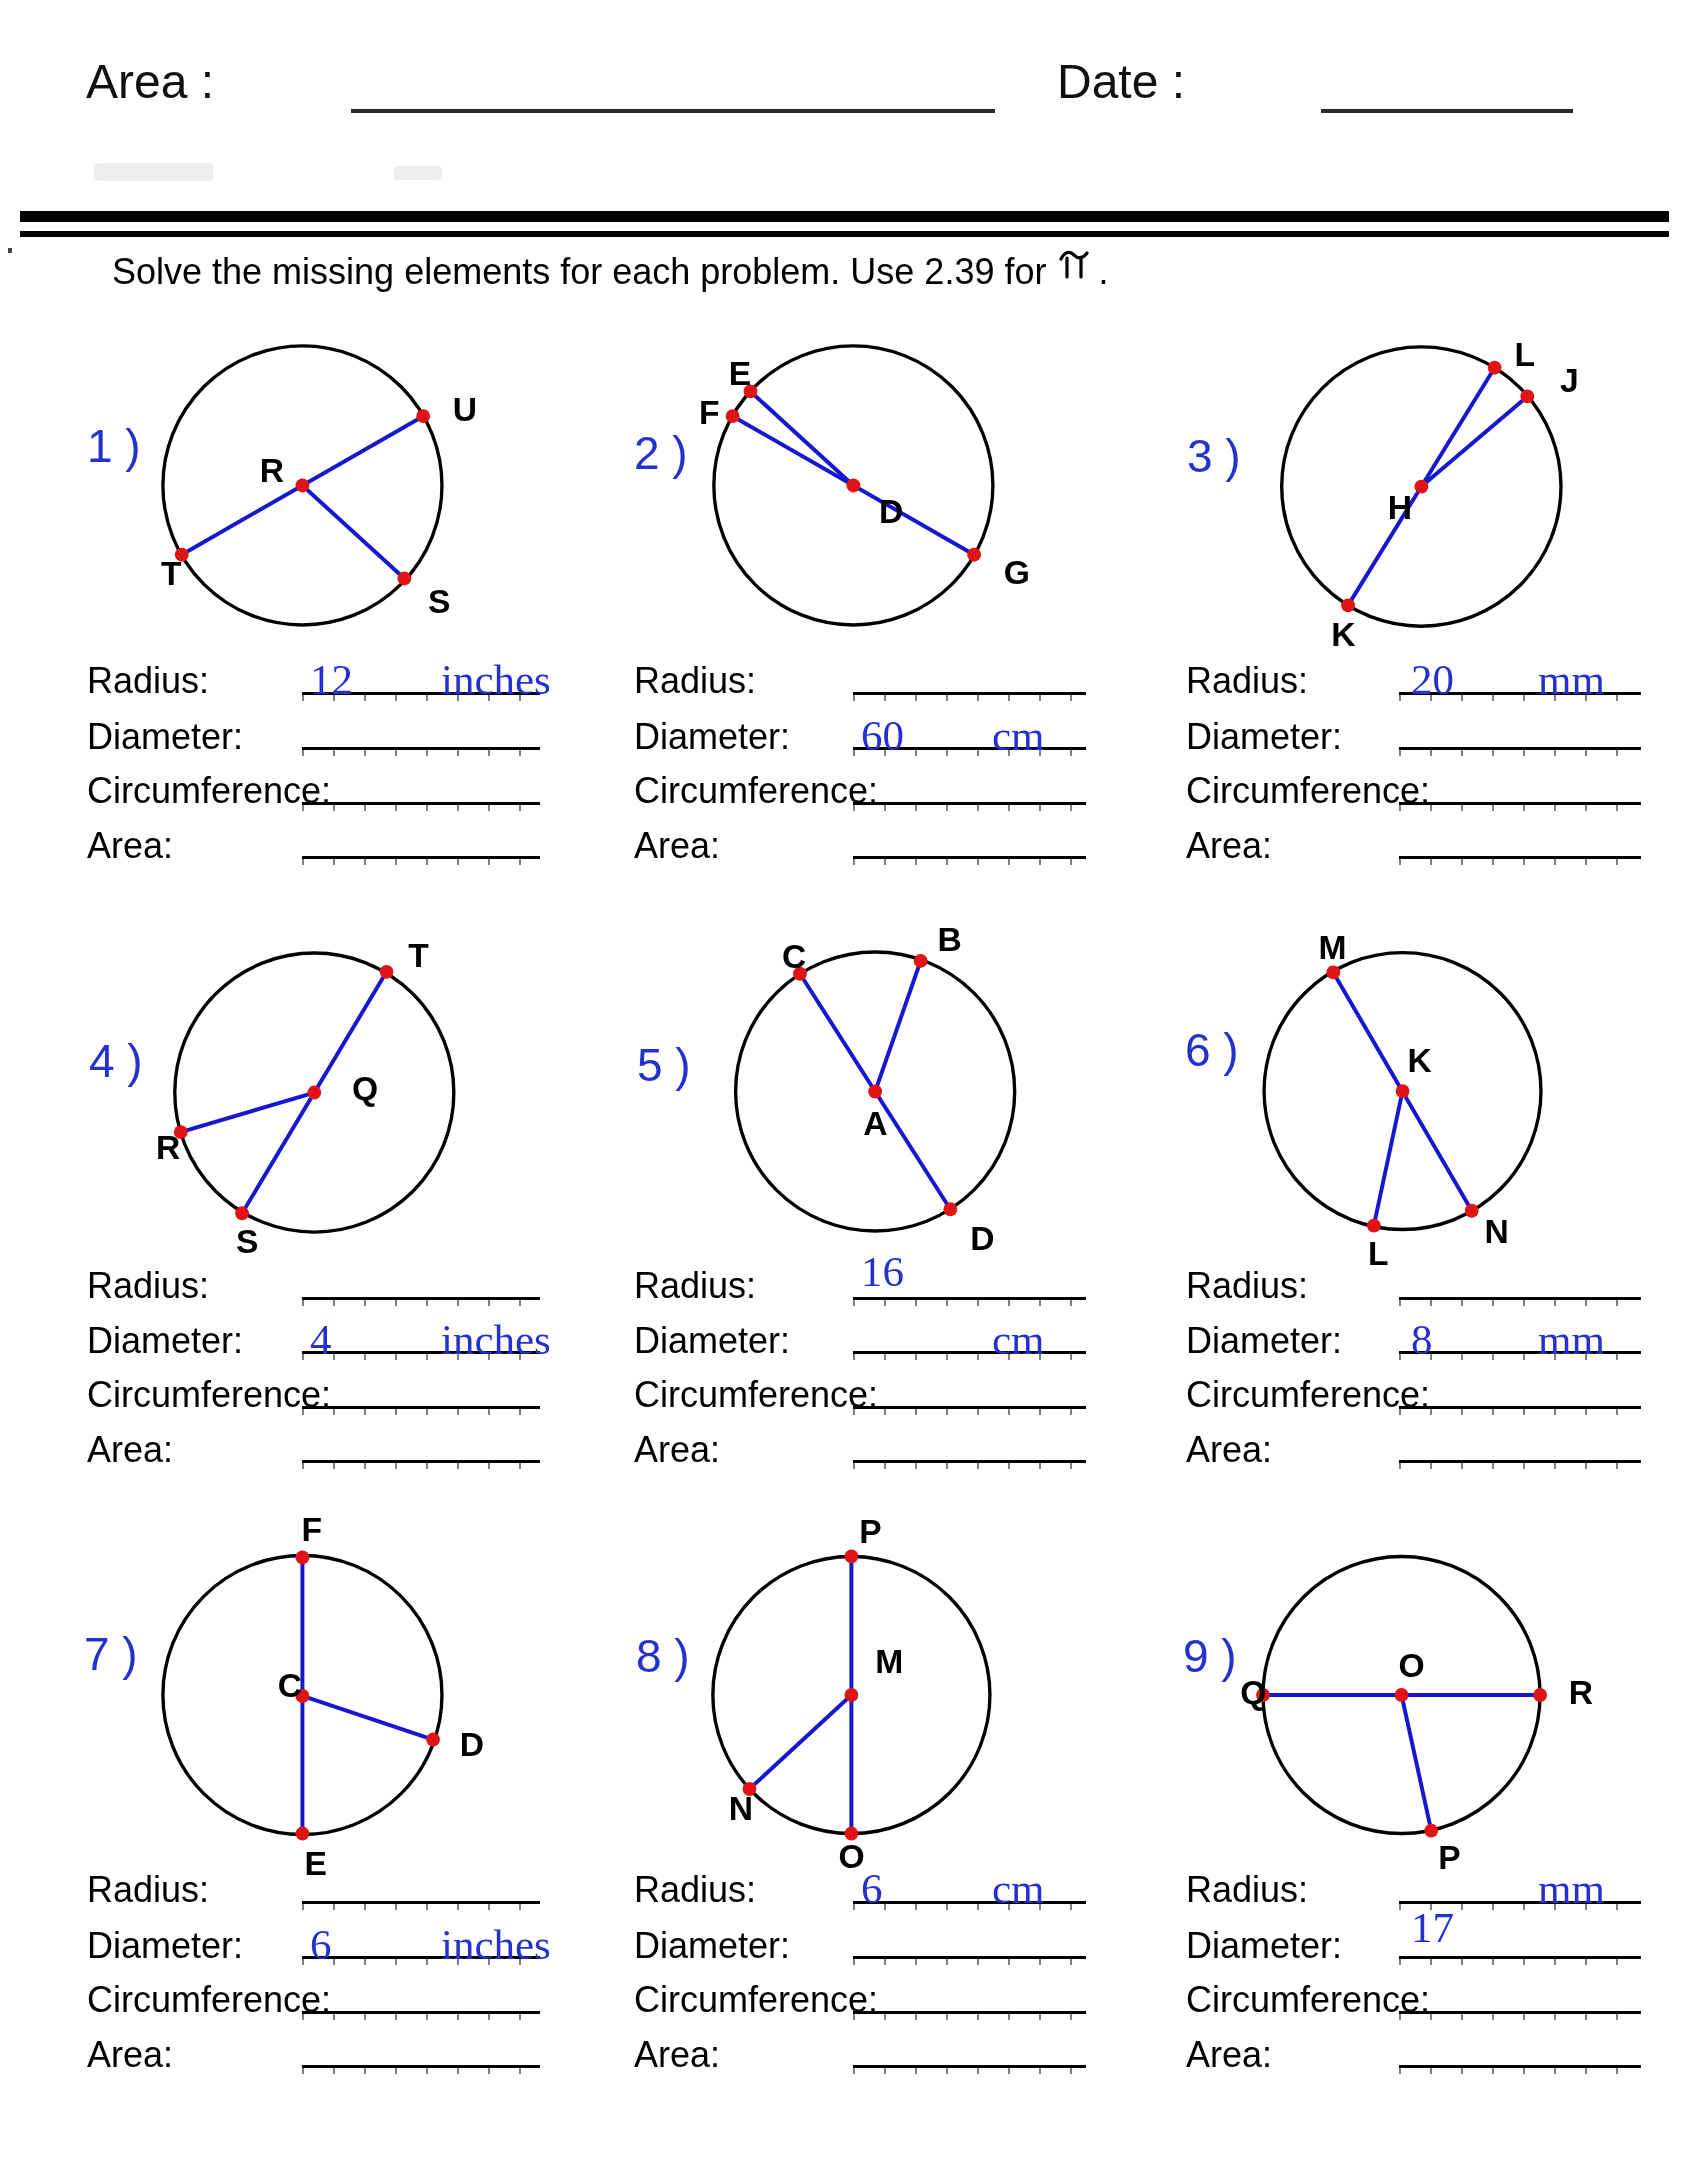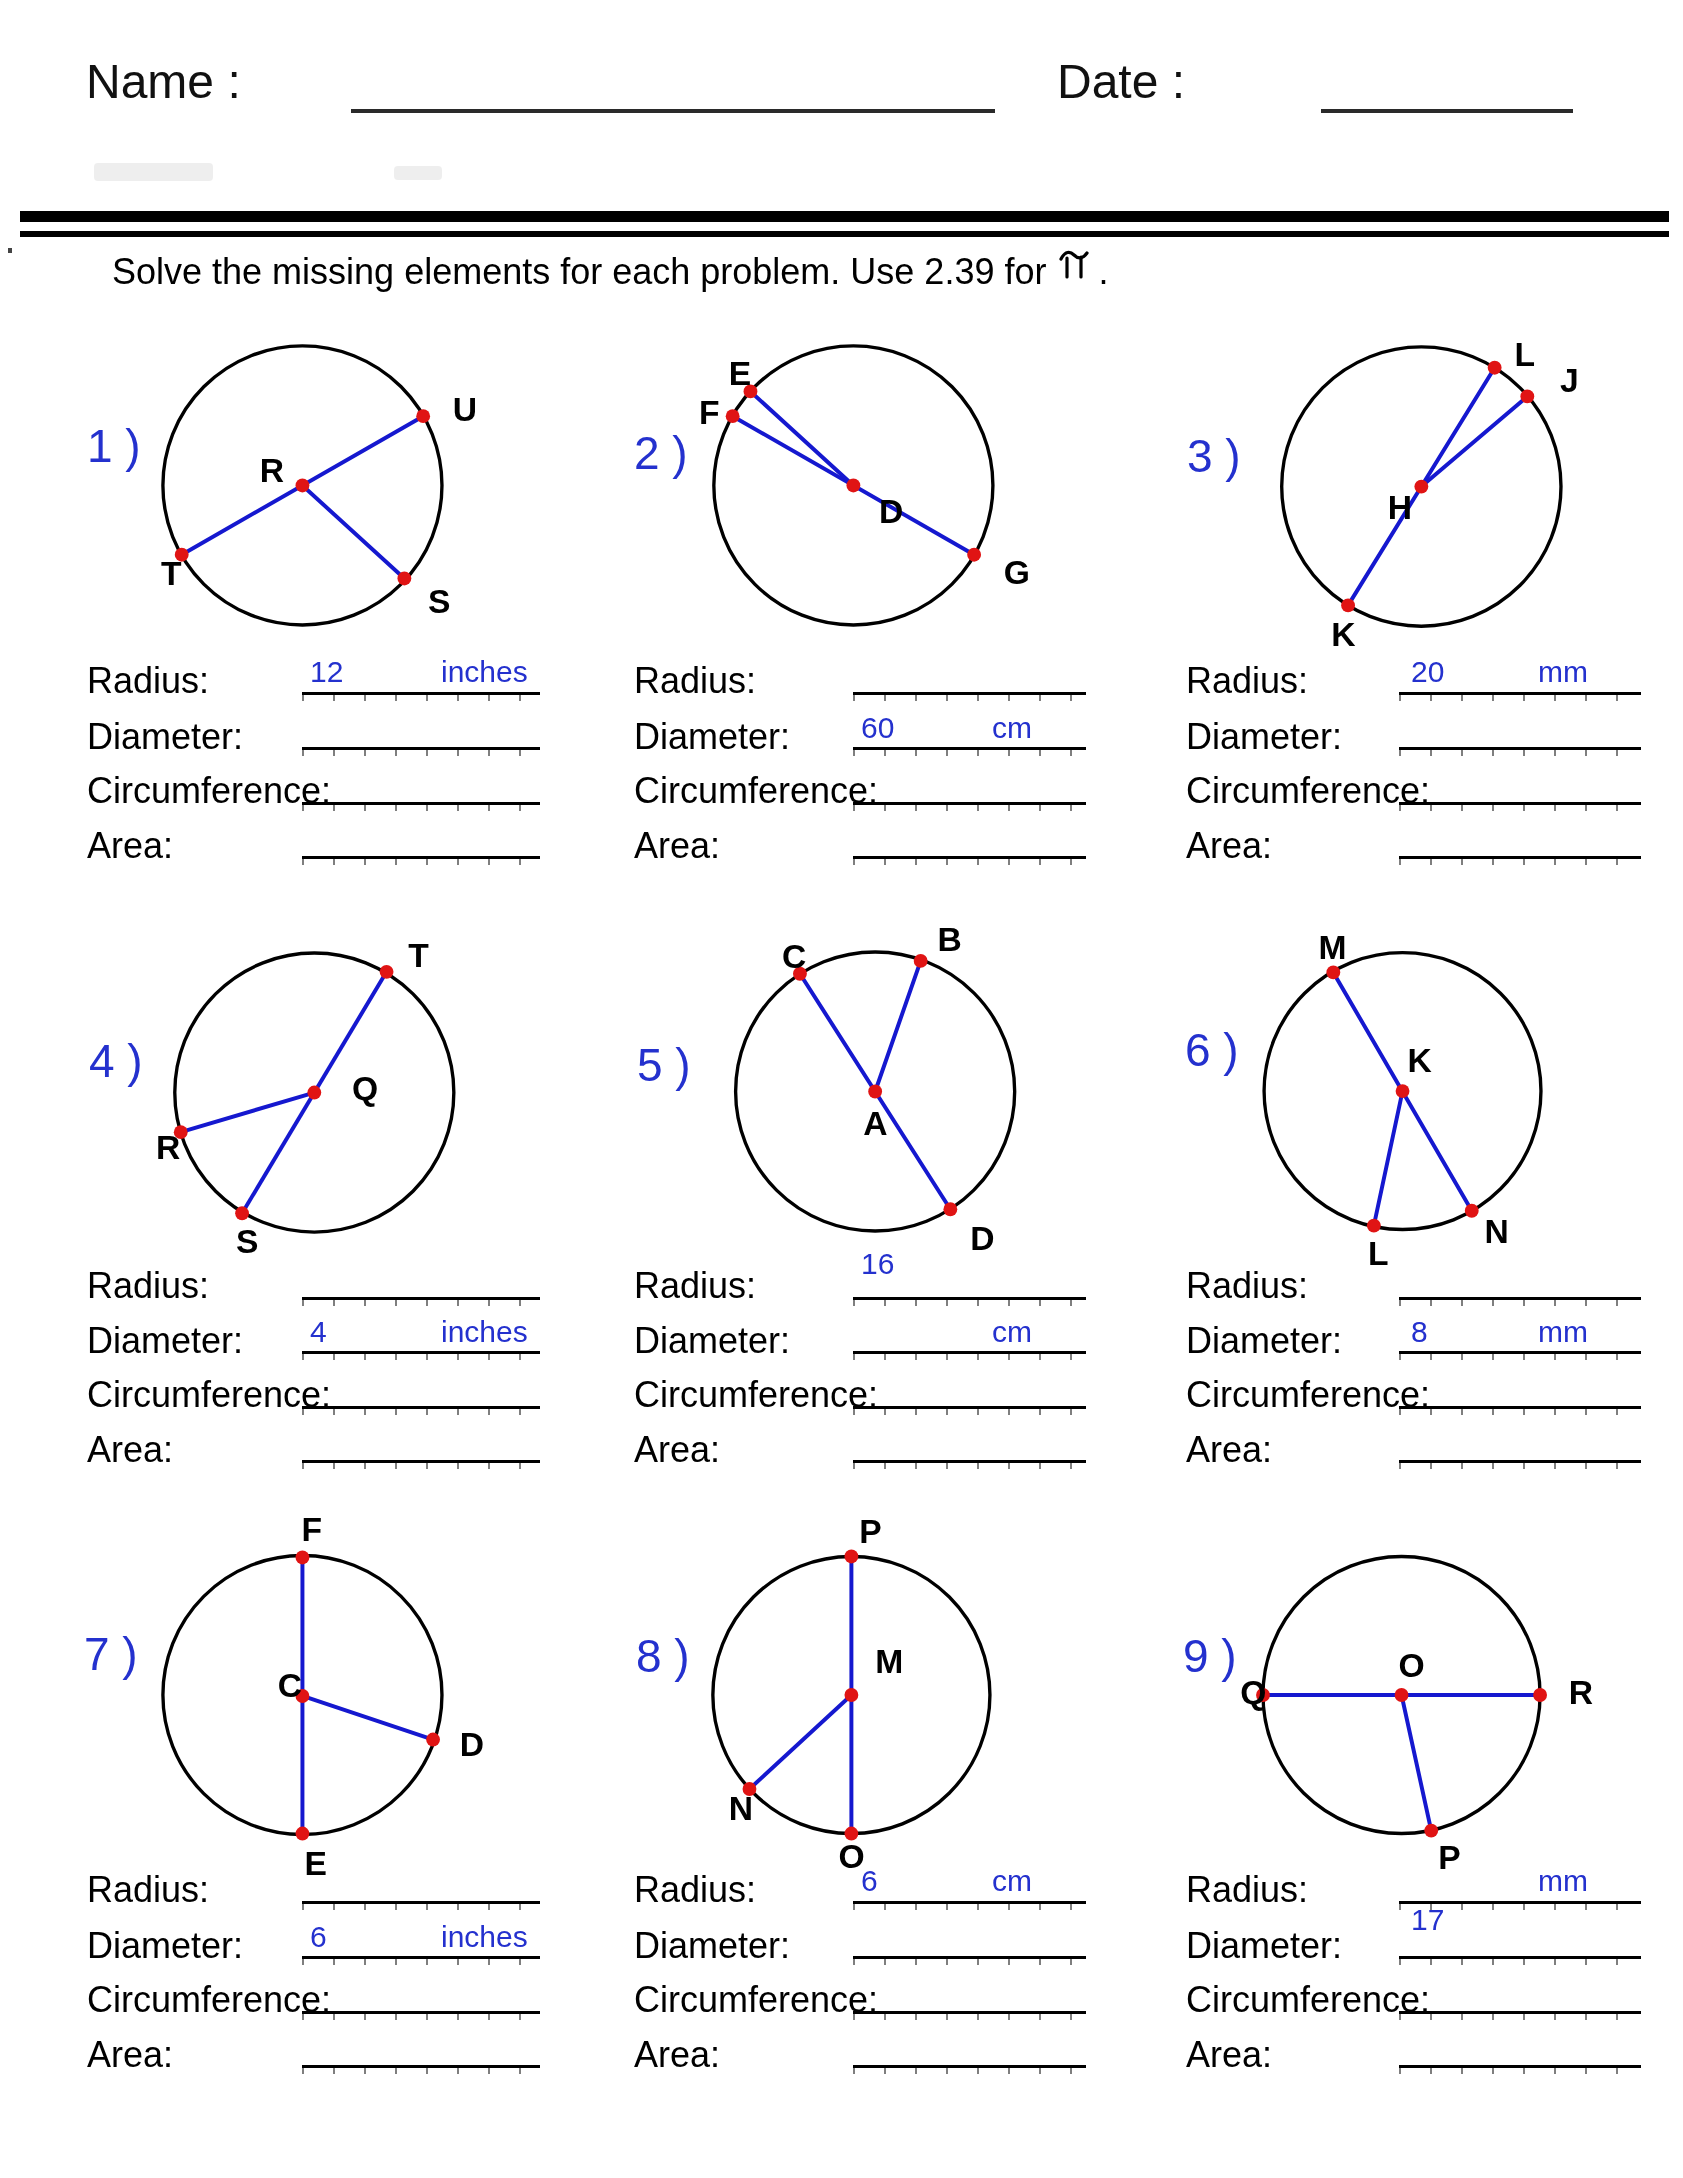--- a/index.html
+++ b/index.html
@@ -10,34 +10,34 @@
   .hline{position:absolute;height:0;border-top:4px solid #2a2a2a;}
   .rule{position:absolute;left:20px;top:211px;width:1649px;height:9px;
         border-top:11px solid #000;border-bottom:6px solid #000;}
   .instr{font-size:36px;color:#000;display:flex;align-items:flex-end;gap:6px;}
   .faint{position:absolute;background:rgba(40,40,40,0.08);border-radius:4px;}
   .stray{position:absolute;width:4px;height:5px;background:#444;}
   .num{font-size:46px;color:#2431ce;}
   .flabel{font-size:36px;color:#000;}
   .fline{position:absolute;height:6px;border-top:3px solid #000;
          background:repeating-linear-gradient(90deg, rgba(0,0,0,0.5) 0 2px, transparent 2px 31px);}
-  .fval{font-size:30px;color:#2431ce;}
+  .fval{font-size:43px;color:#2431ce;font-family:Liberation Serif, serif;}
   svg.diagram{position:absolute;overflow:visible;}
   svg.diagram .ring{fill:none;stroke:#000;stroke-width:3.4px;}
   svg.diagram .seg{stroke:#1518cf;stroke-width:4px;stroke-linecap:round;}
   svg.diagram .dot{fill:#e01414;}
   svg.diagram text{font-family:"Liberation Sans", sans-serif;font-size:34px;font-weight:bold;fill:#000;}
   .pi-ic{display:inline-block;margin:0 2px 2px 6px;}
 </style>
 </head>
 <body>
 
 <div class="page">
 
-  <div class="abs hdr" style="left:86px;top:54px">Name :</div>
+  <div class="abs hdr" style="left:86px;top:54px">Area :</div>
   <div class="hline" style="left:351px;top:109px;width:644px"></div>
   <div class="abs hdr" style="left:1057px;top:54px">Date :</div>
   <div class="hline" style="left:1321px;top:109px;width:252px"></div>
 
   <div class="faint" style="left:94px;top:163px;width:119px;height:18px"></div>
   <div class="faint" style="left:394px;top:166px;width:48px;height:14px"></div>
 
   <div class="rule"></div>
   <div class="stray" style="left:8px;top:248px"></div>
 

